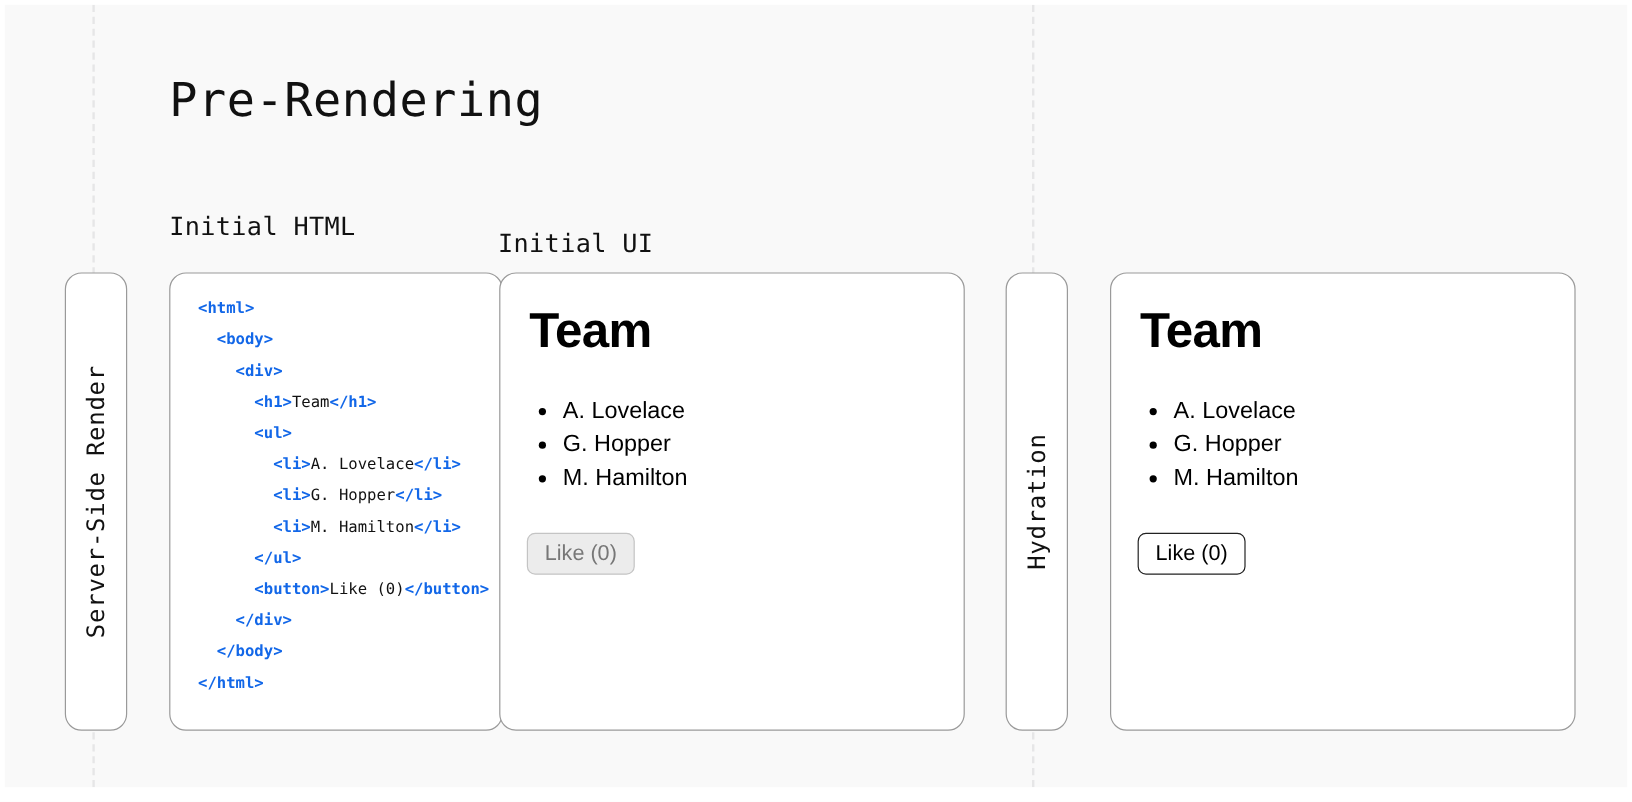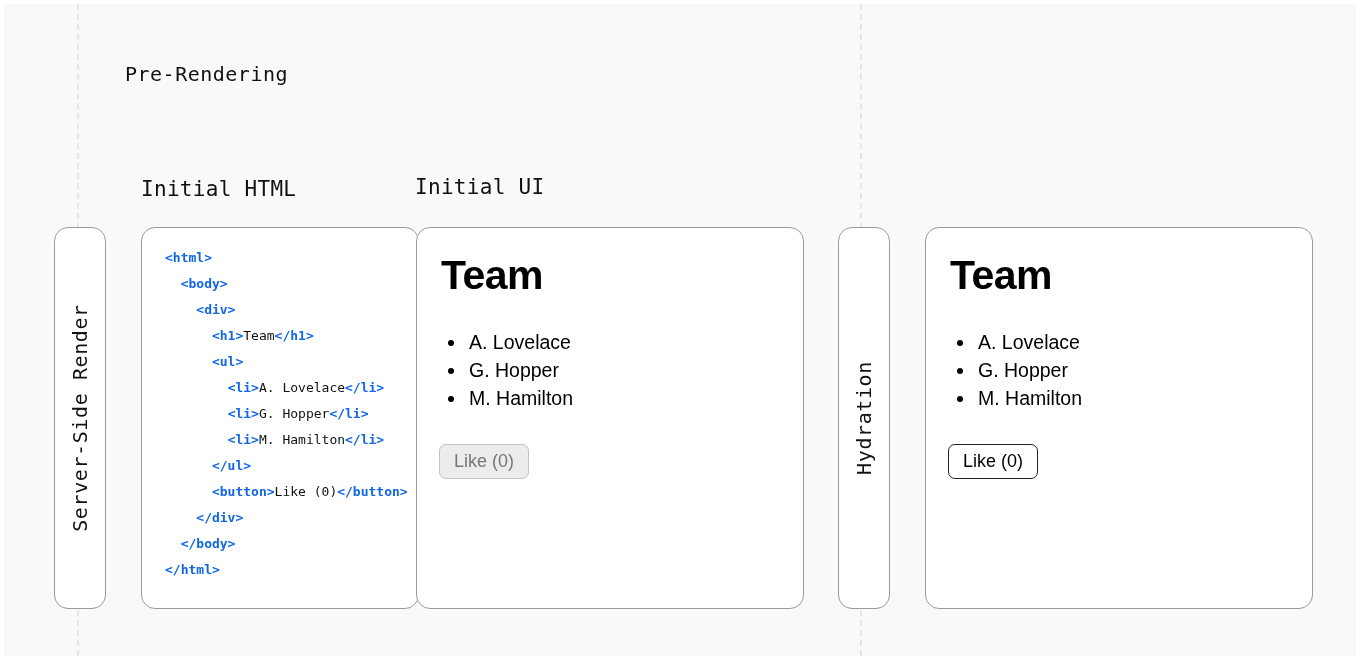--- a/index.html
+++ b/index.html
@@ -31,40 +31,40 @@
     bottom: 0;
     width: 0;
     border-left: 2px dashed #e6e6e7;
   }
   #dash-left  { left: 73px; }
   #dash-right { left: 856px; }
 
   
   #page-title {
     position: absolute;
-    left: 121px;
+    left: 137px;
     top: 58px;
     font-family: "DejaVu Sans Mono", "Liberation Mono", monospace;
-    font-size: 20px;
+    font-size: 39px;
     font-weight: 400;
     letter-spacing: 0.5px;
     color: #111111;
     white-space: nowrap;
   }
   .col-label {
     position: absolute;
     font-family: "DejaVu Sans Mono", "Liberation Mono", monospace;
     font-size: 21px;
     font-weight: 400;
     letter-spacing: 0.3px;
     color: #111111;
     white-space: nowrap;
   }
   #label-initial-html { left: 137px; top: 173px; }
-  #label-initial-ui   { left: 411px; top: 171px; text-align: right; }
+  #label-initial-ui   { left: 411px; top: 187px; text-align: right; }
   #label-interactive-ui { left: 921px; top: 173px; }
 
   
   .pill {
     position: absolute;
     top: 223px;
     width: 52px;
     height: 382px;
     background: #ffffff;
     border: 1.4px solid #9a9a9a;

